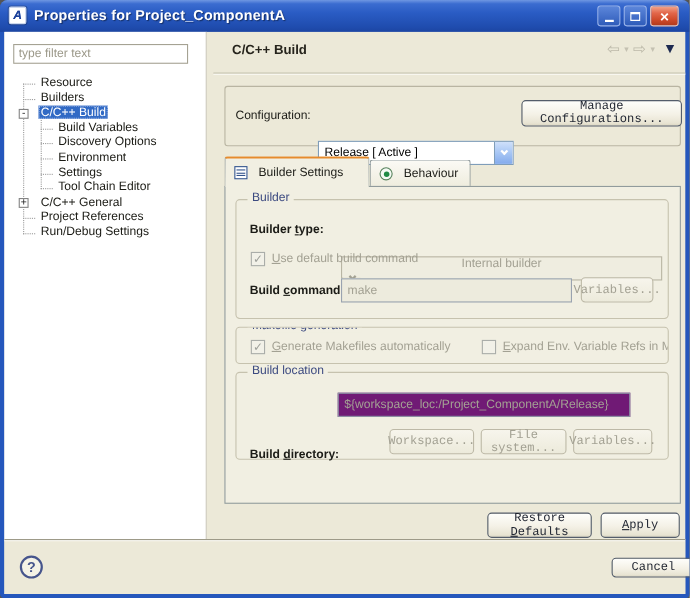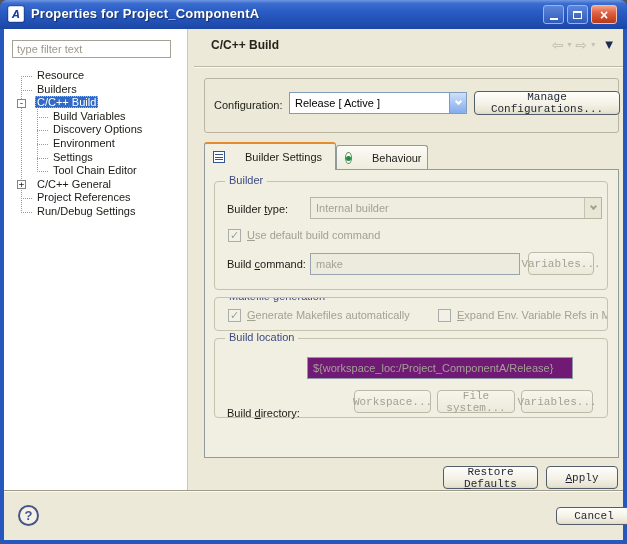--- a/index.html
+++ b/index.html
@@ -63,36 +63,36 @@
   .nav-arrow{font-size:14px;color:#bcb9a9;line-height:1;}
   .nav-dd{font-size:8px;color:#c4c1b1;line-height:1;}
   .view-menu{font-size:10px;color:#1d2a50;line-height:1;margin-left:6px;}
   .hdr-sep{position:absolute;left:0;top:37px;width:429px;height:2px;
     border-top:1px solid #bcb8a6;border-bottom:1px solid #fbfaf4;}
 
   
   .config-group{position:absolute;left:10px;top:49px;width:415px;height:55px;
     border:1px solid #b9b5a2;border-radius:3px;}
   .config-label{position:absolute;left:9px;top:20px;color:#1c1c17;}
-  .combo{position:absolute;display:flex;align-items:center;background:#fff;border:1px solid #7F9DB9;}
+  .combo{position:absolute;display:flex;align-items:center;background:#fff;border:1px solid #7F9DB9;margin-top:36px;}
   .combo .ctext{flex:1;padding:0 5px;white-space:nowrap;overflow:hidden;color:#000;}
   .combo .carrow{width:17px;align-self:stretch;display:flex;align-items:center;justify-content:center;
     background:linear-gradient(180deg,#cfe0fa 0%,#a7c6f4 50%,#84abec 100%);
     border-left:1px solid #7F9DB9;border-radius:0 1px 1px 0;}
   .chev{width:5px;height:5px;border-right:2px solid #fff;border-bottom:2px solid #fff;
     transform:rotate(45deg);margin-top:-3px;}
   .combo-config{left:84px;top:13px;width:178px;height:22px;}
   .xp-btn{display:flex;align-items:center;justify-content:center;text-align:center;
     background:linear-gradient(180deg,#fefefb 0%,#f4f1e6 55%,#e8e4d3 90%,#ddd8c4 100%);
     border:1px solid #545d6b;border-radius:4px;color:#1f2430;font-size:11px;
     font-family:Liberation Mono, monospace;padding:0;}
   .btn-manage{position:absolute;left:269px;top:12px;width:146px;height:24px;}
 
   
-  .tab{position:absolute;display:flex;align-items:center;gap:20px;padding:0 8px;
+  .tab{position:absolute;display:flex;align-items:center;gap:10px;padding:0 8px;
     border:1px solid #919B9C;border-bottom:none;border-radius:3px 3px 0 0;}
   .tab-active{left:10px;top:113px;width:132px;height:28px;background:#F1EFE2;
     border-top:2px solid #E68B2C;z-index:3;}
   .tab-inactive{left:142px;top:116px;width:92px;height:25px;
     background:linear-gradient(180deg,#fbfaf5 0%,#eeecdd 100%);z-index:1;}
   .icon-list{width:12px;height:12px;border:1px solid #33548C;background:#fff;
     display:flex;flex-direction:column;justify-content:space-evenly;padding:1px;}
   .icon-list i{display:block;height:1px;background:#33548C;}
   .icon-radio{width:12px;height:12px;border-radius:50%;border:1px solid #57825c;background:#f4faf4;
     display:flex;align-items:center;justify-content:center;}
@@ -102,24 +102,24 @@
     background:#F1EFE2;border:1px solid #919B9C;z-index:2;}
 
   
   .grp{position:absolute;border:1px solid #c6c2ae;border-radius:4px;}
   .grp .legend{position:absolute;top:-8px;left:10px;background:#F1EFE2;padding:0 4px;
     color:#3c4a80;font-size:11px;white-space:nowrap;}
   .grp-builder{left:9px;top:11px;width:394px;height:109px;}
   .grp-makefile{left:9px;top:127px;width:394px;height:34px;overflow:hidden;}
   .grp-location{left:9px;top:168px;width:394px;height:80px;}
 
-  .flabel{position:absolute;color:#1c1c17;white-space:nowrap;}
+  .flabel{position:absolute;color:#1c1c17;white-space:nowrap;font-weight:bold;}
   .mn{text-decoration:underline;}
 
-  .combo.disabled{background:#efede0;border-color:#b8b5a4;}
+  .combo.disabled{background:#efede0;border-color:#b8b5a4;flex-direction:column;}
   .combo.disabled .ctext{color:#a3a193;}
   .combo.disabled .carrow{background:#e9e6d6;border-left:1px solid #c6c2ae;}
   .combo.disabled .chev{border-color:#a3a193;}
 
   .tfield{position:absolute;border:1px solid #9aa3b0;background:#edebdd;color:#a3a193;
     display:flex;align-items:center;padding:0 5px;white-space:nowrap;overflow:hidden;}
 
   .cb{position:absolute;width:13px;height:13px;border:1px solid #aaada9;background:#f2f1e8;
     display:flex;align-items:center;justify-content:center;font-size:11px;line-height:1;
     color:#9ea09a;font-family:"DejaVu Sans",sans-serif;}

